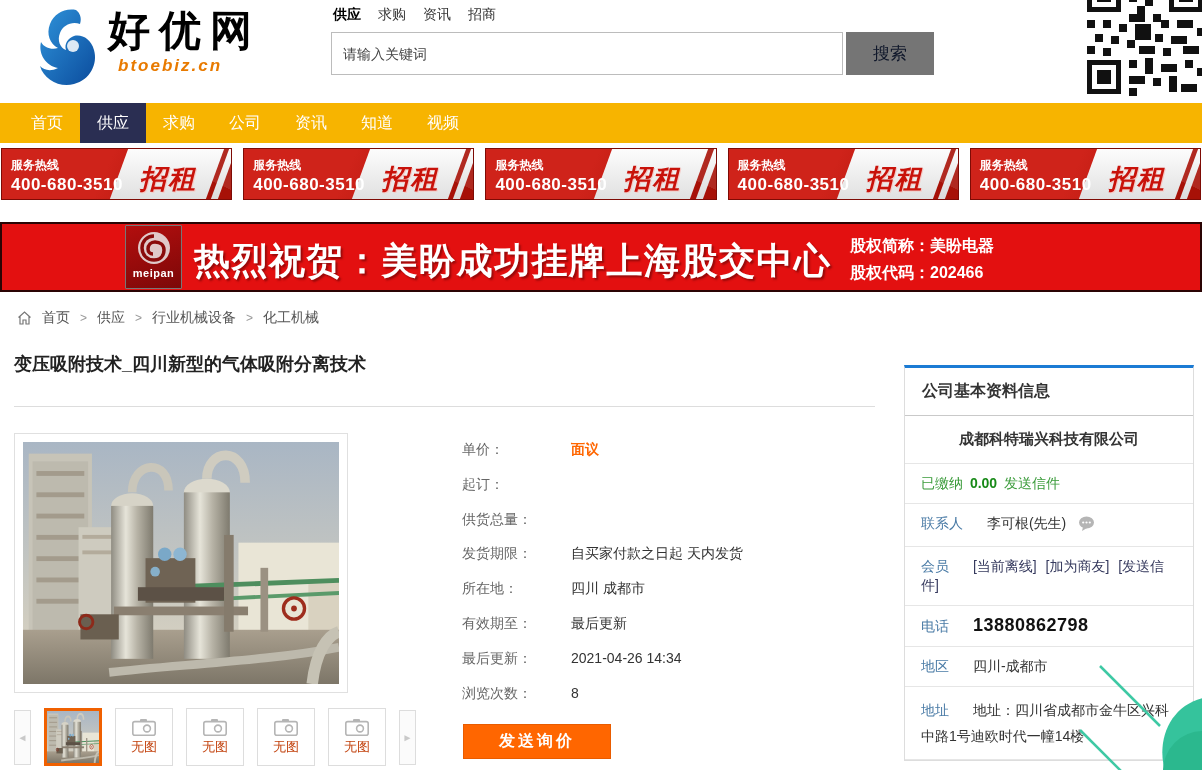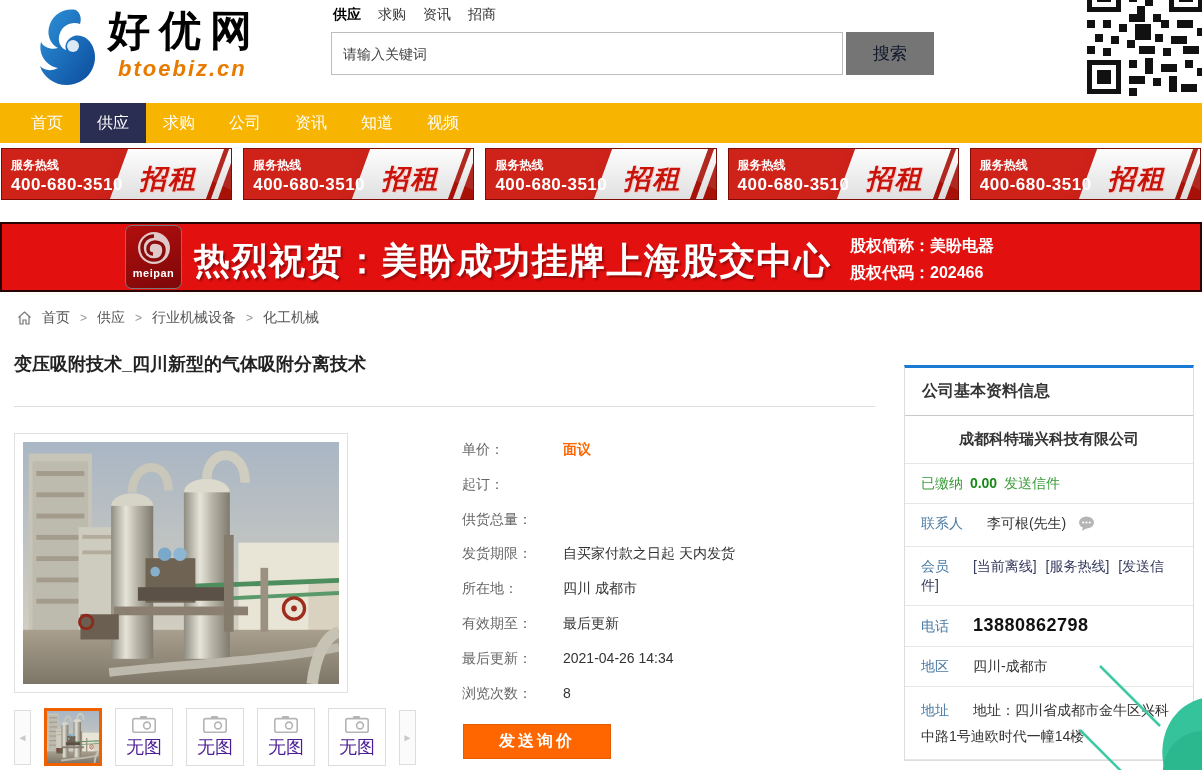--- a/index.html
+++ b/index.html
@@ -5,21 +5,21 @@
   * { margin:0; padding:0; box-sizing:border-box; }
   body { background:#fff; font-family:"Liberation Sans","DejaVu Sans",sans-serif; }
   .page { position:relative; width:1202px; height:770px; background:#fff; overflow:hidden; }
 
   
   .top-header { position:absolute; left:0; top:0; width:1202px; height:103px; background:#fff; overflow:hidden; }
   .logo { position:absolute; left:36px; top:8px; display:flex; align-items:flex-start; }
   .logo-mark { width:66px; height:84px; }
   .logo-texts { margin-left:6px; }
   .logo-cn { font-size:42px; font-weight:bold; color:#000000; letter-spacing:9px; line-height:46px; }
-  .logo-en { font-size:22px; font-weight:bold; font-style:italic; color:#e87a00; letter-spacing:2px; margin:2px 0 0 10px; }
+  .logo-en { font-size:17px; font-weight:bold; font-style:italic; color:#e87a00; letter-spacing:2px; margin:2px 0 0 10px; }
   .search-wrap { position:absolute; left:331px; top:6px; width:610px; }
   .search-tabs { display:flex; gap:17px; font-size:14px; color:#333; padding-left:2px; }
   .search-tab { cursor:pointer; }
   .search-tab.active { font-weight:bold; color:#000; }
   .search-box { margin-top:8px; display:flex; }
   .search-input { width:512px; height:43px; border:1px solid #bcbcbc; padding:0 11px; font-size:14px; color:#333; outline:none; }
   .search-input::placeholder { color:#444; opacity:1; }
   .search-btn { width:88px; height:43px; margin-left:3px; background:#757575; color:#0f172a; border:none; font-size:17px; cursor:pointer; }
   .qr { position:absolute; right:-5px; top:-26px; width:124px; height:124px; }
 
@@ -40,21 +40,21 @@
   .ad-white { position:absolute; right:16px; top:-4px; bottom:-4px; width:42%;
     background:linear-gradient(#ffffff,#dedede); transform:skewX(-20deg); }
   .ad-white2 { position:absolute; right:4px; top:-4px; bottom:-4px; width:7px;
     background:linear-gradient(#ffffff,#d8d8d8); transform:skewX(-20deg); }
   .ad-cta { position:absolute; right:34px; top:12px; font-size:27px; font-weight:bold; font-style:italic;
     color:#c8120a; text-shadow:1px 1px 0 #f5c9c5; letter-spacing:2px; }
 
   
   .promo { position:absolute; left:0; top:222px; width:1202px; height:70px; background:#e31010;
     border:2px solid #2a0404; overflow:hidden; cursor:pointer; }
-  .meipan { position:absolute; left:123px; top:1px; width:57px; height:64px; border:1px solid #777; border-radius:7px;
+  .meipan { position:absolute; left:123px; top:1px; width:57px; height:64px; border:1px solid #777; border-radius:1px;
     background:linear-gradient(160deg,#b30e0e,#7c0808); text-align:center; }
   .meipan-swirl { margin-top:3px; }
   .meipan-name { font-size:11px; font-weight:bold; color:#fff; letter-spacing:.5px; margin-top:-4px; }
   .promo-headline { position:absolute; left:192px; top:13px; font-size:36px; font-weight:bold; color:#fff;
     letter-spacing:1.5px; text-shadow:2px 2px 2px rgba(60,0,0,.45); white-space:nowrap; }
   .promo-stock { position:absolute; left:848px; top:8px; color:#fff; font-size:16px; font-weight:bold; line-height:27px; }
 
   
   .breadcrumb { position:absolute; left:17px; top:309px; display:flex; align-items:center; gap:10px;
     font-size:14px; color:#555; }
@@ -71,25 +71,25 @@
   .photo-box svg { display:block; width:100%; height:100%; }
 
   
   .thumb-strip { position:absolute; left:14px; top:708px; display:flex; align-items:center; gap:13px; }
   .thumb-arrow { width:17px; height:55px; background:#fbfbfb; border:1px solid #ddd; color:#c9c9c9;
     display:flex; align-items:center; justify-content:center; font-size:10px; cursor:pointer; }
   .thumb { width:58px; height:58px; border:1px solid #ddd; background:#fff; display:flex; flex-direction:column;
     align-items:center; justify-content:center; gap:2px; cursor:pointer; }
   .thumb.selected { border:3px solid #f06000; padding:0; }
   .thumb.selected svg { display:block; width:52px; height:52px; }
-  .thumb-noimg-label { font-size:18px; color:#4c1d95; }
+  .thumb-noimg-label { font-size:13px; color:#c2410c; }
 
   
   .details { position:absolute; left:462px; top:441px; width:420px; }
-  .detail-row { display:flex; height:21px; margin-bottom:13.8px; font-size:14px; }
+  .detail-row { display:flex; height:21px; margin-bottom:13.8px; font-size:14px;gap:8px; }
   .d-label { width:101px; color:#666; flex-shrink:0; }
   .d-value { color:#333; }
   .d-value.orange { color:#ff6600; font-weight:bold; }
   .inquiry-btn { position:absolute; left:463px; top:724px; width:148px; height:35px; background:#ff6600;
     border:1px solid #e85c00; color:#fff; font-size:16px; font-weight:bold; letter-spacing:3px; cursor:pointer; }
 
   
   .sidebar { position:absolute; left:904px; top:365px; width:290px; background:#fff;
     border:1px solid #ddd; border-top:3px solid #1b7bd4; }
   .sb-header { padding:13px 17px; font-size:16px; font-weight:bold; color:#333; border-bottom:1px solid #c9c9c9; }
@@ -455,21 +455,21 @@
           <path d="M5,11 L4,15 L9,12 Z" fill="#b5b5b5"></path>
           <circle cx="5.2" cy="6.5" r="1.1" fill="#fff"></circle>
             <circle cx="8.5" cy="6.5" r="1.1" fill="#fff"></circle>
             <circle cx="11.8" cy="6.5" r="1.1" fill="#fff"></circle>
         </svg>
       </span>
     </div>
     <div class="sb-row">
       <span class="sb-label">会员</span>
       <span class="sb-link">[当前离线]</span>
-      <span class="sb-link">[服务热线]</span>
+      <span class="sb-link">[加为商友]</span>
       <span class="sb-link">[发送信件]</span>
     </div>
     <div class="sb-row">
       <span class="sb-label">电话</span>
       <span class="sb-phone-number">13880862798</span>
     </div>
     <div class="sb-row">
       <span class="sb-label">地区</span>
       <span>四川-成都市</span>
     </div>

